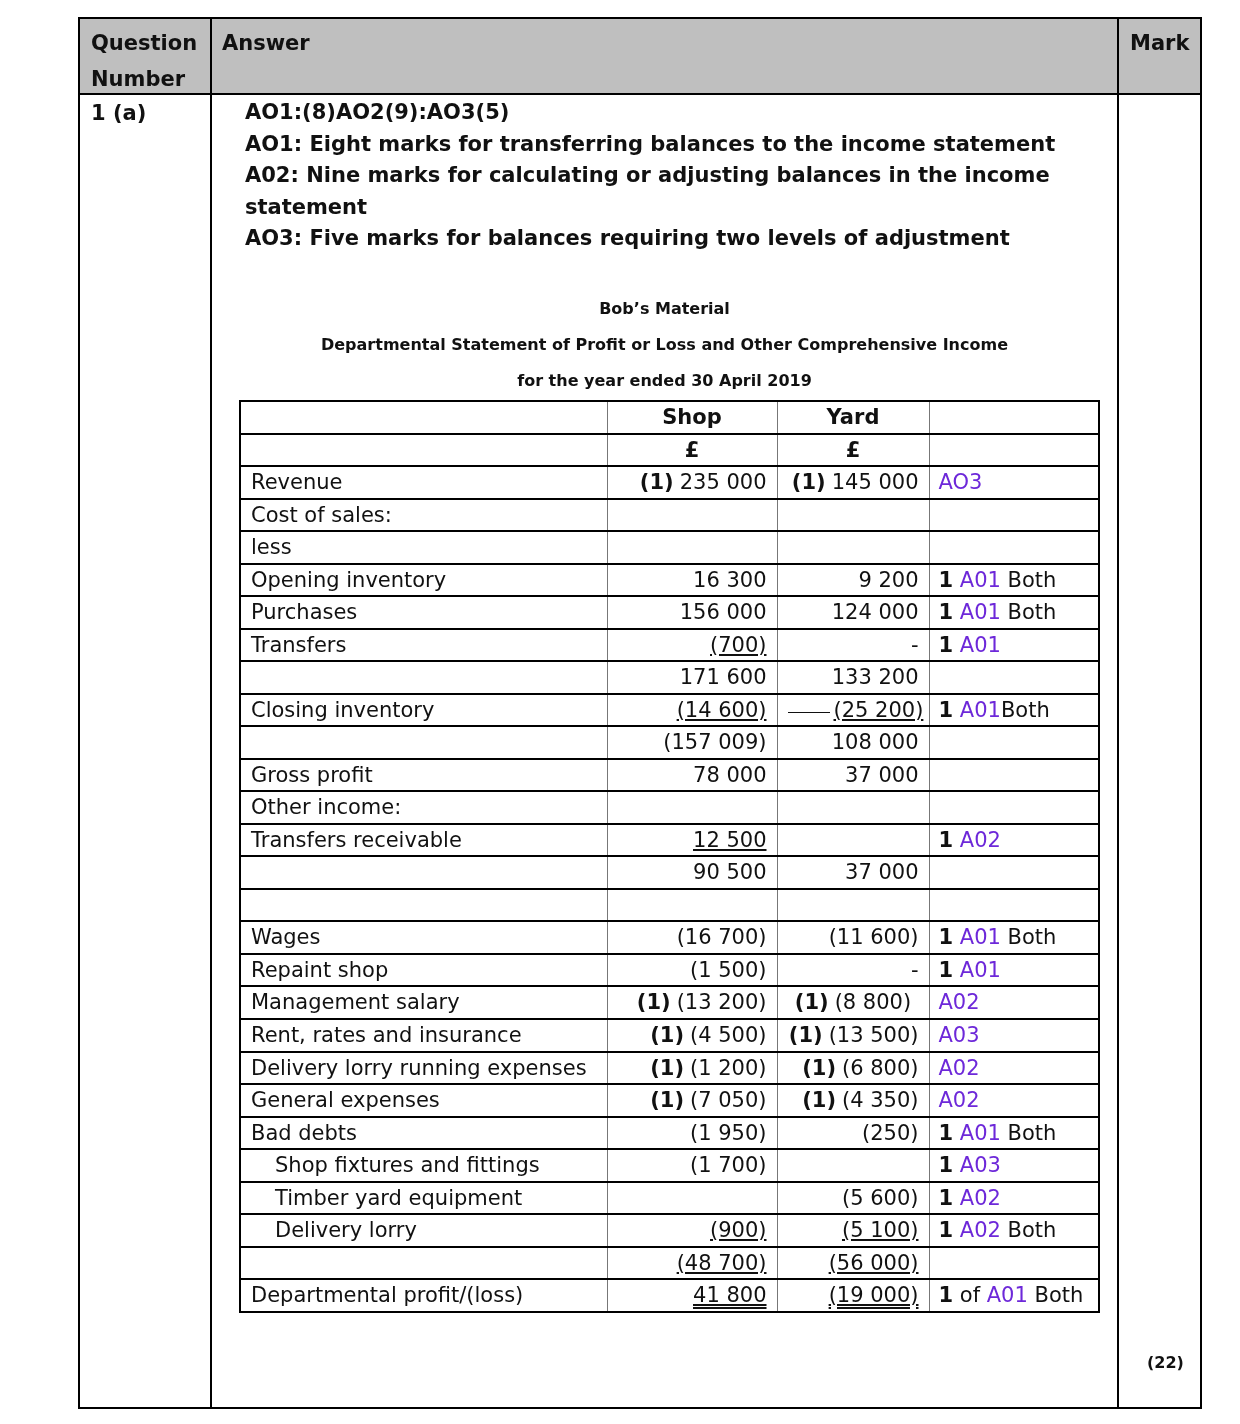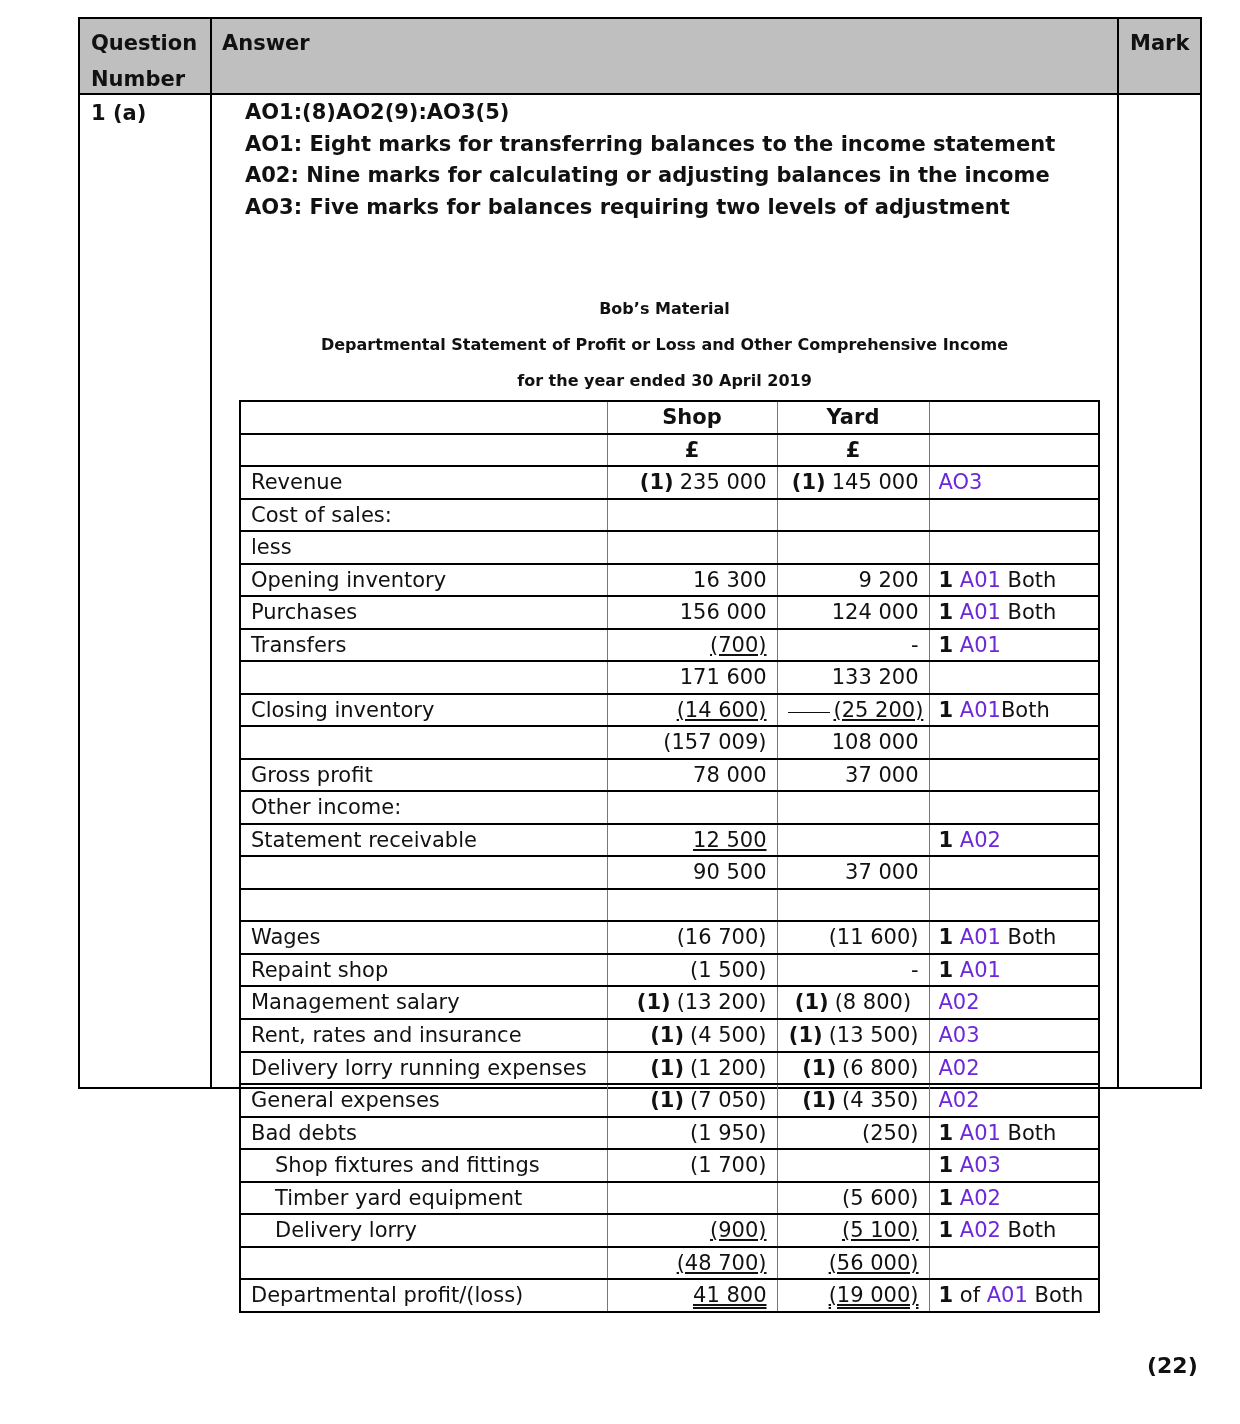--- a/index.html
+++ b/index.html
@@ -3,21 +3,21 @@
 <meta charset="utf-8">
 <style>
   html, body { margin: 0; padding: 0; background: #ffffff; }
   body {
     width: 1240px; height: 1424px; position: relative;
     font-family: "DejaVu Sans", "Liberation Sans", sans-serif;
     color: #111111;
   }
   .outer {
     position: absolute; left: 78px; top: 17px;
-    width: 1124px; height: 1072px;
+    width: 1124px; height: 1392px;
     border: 2px solid #000;
     box-sizing: border-box;
   }
   .hdr {
     position: absolute; left: 0; top: 0; right: 0; height: 74px;
     background: #bfbfbf;
     border-bottom: 2px solid #000;
   }
   .vline { position: absolute; top: 0; bottom: 0; width: 2px; background: #000; }
   .v1 { left: 130px; }
@@ -25,21 +25,21 @@
   .hcell {
     position: absolute; top: 6px; font-weight: bold; font-size: 21px; line-height: 36px;
   }
   .h-q { left: 11px; width: 115px; }
   .h-a { left: 142px; }
   .h-m { left: 1050px; }
   .qnum { position: absolute; left: 11px; top: 78px; font-weight: bold; font-size: 21px; line-height: 32px; }
   .ao-block { position: absolute; left: 142px; top: 78px; width: 880px; font-weight: bold; font-size: 21px; line-height: 31.5px; margin-left: 23px; }
   .ao-block div { white-space: nowrap; }
   .titles { position: absolute; left: 142px; top: 272px; width: 885px; text-align: center; font-weight: bold; font-size: 16px; line-height: 36px; }
-  .total-mark { position: absolute; left: 1067px; top: 1334px; font-weight: bold; font-size: 22px; }
+  .total-mark { position: absolute; left: 1067px; top: 1334px; font-weight: bold; font-size: 16px; }
 
   table.stmt {
     position: absolute; left: 159px; top: 381px;
     width: 859px;
     border-collapse: collapse;
     font-size: 21px;
     table-layout: fixed;
   }
   table.stmt td {
     border-left: 1px solid #777;
@@ -79,20 +79,21 @@
   <div class="hcell h-q">Question Number</div>
   <div class="hcell h-a">Answer</div>
   <div class="hcell h-m">Mark</div>
 
   <div class="qnum">1 (a)</div>
 
   <div class="ao-block">
     <div>AO1:(8)AO2(9):AO3(5)</div>
     <div>AO1: Eight marks for transferring balances to the income statement</div>
     <div>A02: Nine marks for calculating or adjusting balances in the income</div>
+    <div>statement</div>
     <div>AO3: Five marks for balances requiring two levels of adjustment</div>
   </div>
 
   <div class="titles">
     <div>Bob’s Material</div>
     <div>Departmental Statement of Profit or Loss and Other Comprehensive Income</div>
     <div>for the year ended 30 April 2019</div>
   </div>
 
   <table class="stmt">
@@ -175,21 +176,21 @@
           <td class="c-yard"><span>37 000</span></td>
           <td class="c-mark"></td>
         </tr>
         <tr>
           <td class="c-label">Other income:</td>
           <td class="c-shop"><span></span></td>
           <td class="c-yard"><span></span></td>
           <td class="c-mark"></td>
         </tr>
         <tr>
-          <td class="c-label">Statement receivable</td>
+          <td class="c-label">Transfers receivable</td>
           <td class="c-shop"><span class="u">12 500</span></td>
           <td class="c-yard"><span></span></td>
           <td class="c-mark"><span class="bold">1</span> <span class="red">A02</span></td>
         </tr>
         <tr>
           <td class="c-label"></td>
           <td class="c-shop"><span>90 500</span></td>
           <td class="c-yard"><span>37 000</span></td>
           <td class="c-mark"></td>
         </tr>

